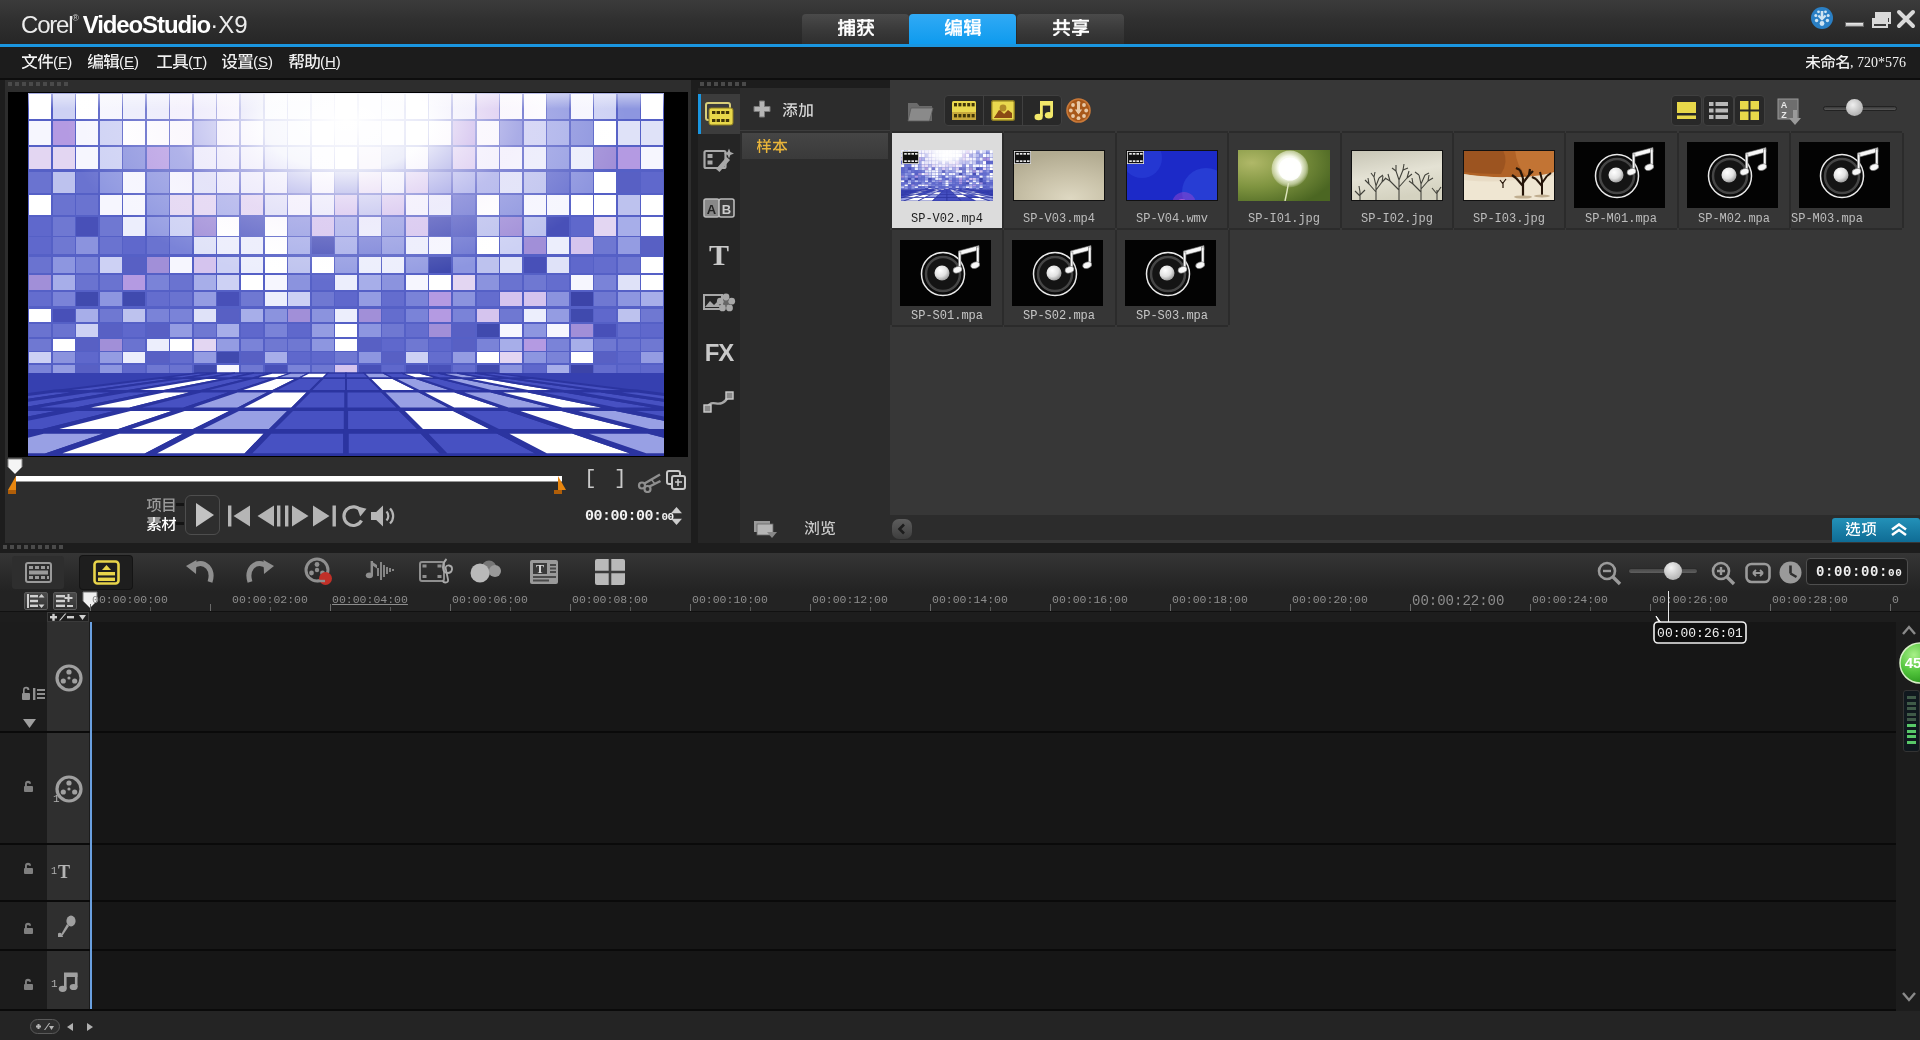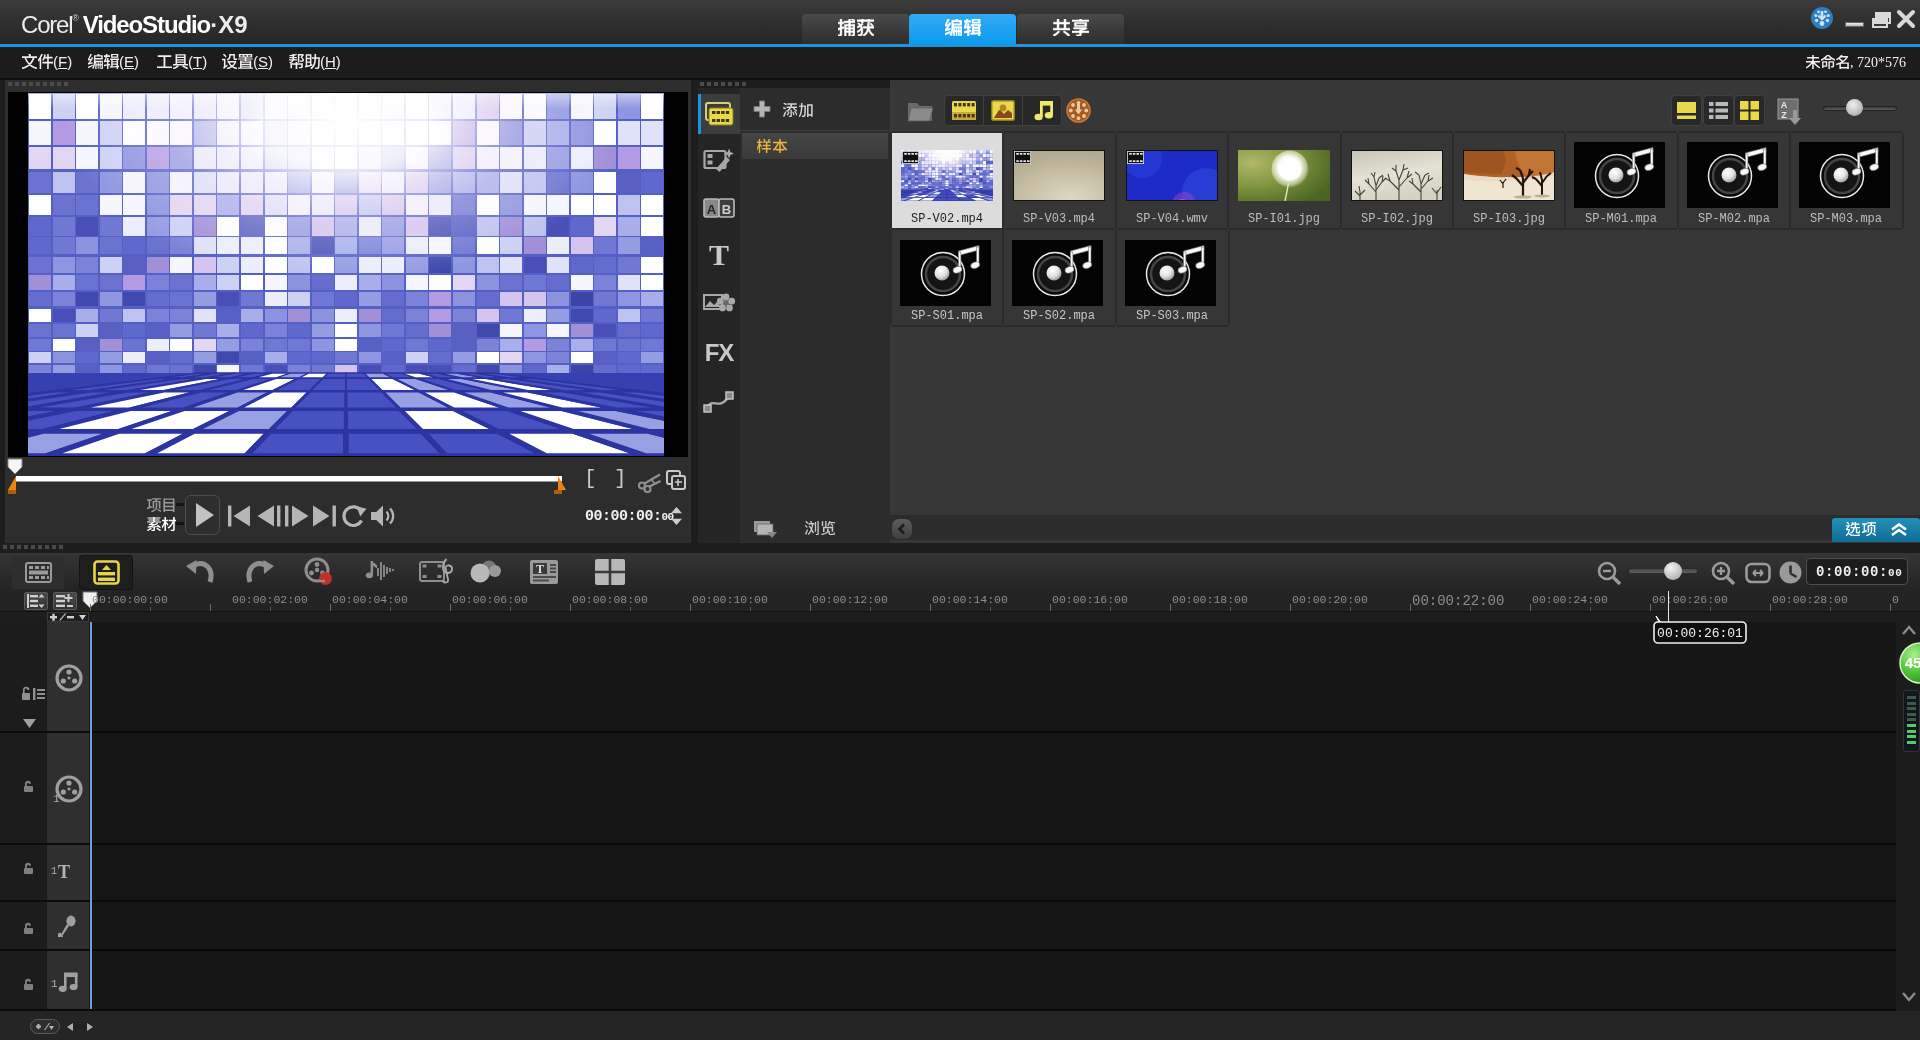--- a/index.html
+++ b/index.html
@@ -5,21 +5,21 @@
 body{font-family:"Liberation Sans",sans-serif;-webkit-font-smoothing:antialiased;}
 #app{position:relative;width:1920px;height:1040px;}
 .abs{position:absolute;}
 .cj{display:inline-block;fill:currentColor;}
 .gs{filter:grayscale(1);}
 .mono{font-family:"Liberation Mono",monospace;filter:grayscale(1);}
 .lcd{font-family:"Liberation Mono",monospace;letter-spacing:1px;filter:grayscale(1);}
 </style></head><body>
 <div id="app">
 <div class="abs" style="left:0;top:0;width:1920px;height:44px;background:linear-gradient(#3b3b3b,#303030 45%,#262626);"></div>
-    <div class="abs" style="left:21px;top:11px;height:30px;color:#fff;font-size:24px;"><span style="font-weight:400;color:#ececec;letter-spacing:-1.2px;">Corel</span><span style="font-size:9px;vertical-align:12px;color:#cfcfcf;">®</span><span style="font-weight:700;letter-spacing:-1.1px;"> VideoStudio</span><span style="font-weight:700;color:#ececec;">·X9</span></div>
+    <div class="abs" style="left:21px;top:11px;height:30px;color:#fff;font-size:24px;"><span style="font-weight:400;color:#ececec;letter-spacing:-1.2px;">Corel</span><span style="font-size:9px;vertical-align:12px;color:#cfcfcf;">®</span><span style="font-weight:700;letter-spacing:-1.1px;"> VideoStudio</span><span style="font-weight:400;color:#ececec;">·X9</span></div>
     <div class="abs" style="left:802px;top:14px;width:107px;height:30px;background:linear-gradient(#4a4a4a,#393939 55%,#2e2e2e);border-radius:4px 4px 0 0;color:#fff;text-align:center;padding-top:5px;"><svg class="cj" style="width:17px;height:17px;vertical-align:0px;margin-right:2px;stroke:currentColor;stroke-width:26px;" viewBox="60 -10 880 880">
         <use href="#u6355"></use>
       </svg><svg class="cj" style="width:17px;height:17px;vertical-align:0px;stroke:currentColor;stroke-width:26px;" viewBox="60 -10 880 880">
         <use href="#u83b7"></use>
       </svg></div>
     <div class="abs" style="left:909px;top:14px;width:107px;height:30px;background:linear-gradient(#31aaf5,#0e9bee);border-radius:4px 4px 0 0;color:#fff;text-align:center;padding-top:5px;"><svg class="cj" style="width:17px;height:17px;vertical-align:0px;margin-right:2px;stroke:currentColor;stroke-width:26px;" viewBox="60 -10 880 880">
         <use href="#u7f16"></use>
       </svg><svg class="cj" style="width:17px;height:17px;vertical-align:0px;stroke:currentColor;stroke-width:26px;" viewBox="60 -10 880 880">
         <use href="#u8f91"></use>
       </svg></div>
@@ -379,21 +379,21 @@
     <div class="abs mono" style="left:1566px;top:212px;width:110px;text-align:center;color:#bdbdbd;font-size:12px;letter-spacing:0;">SP-M01.mpa</div>
     <div class="abs" style="left:1679px;top:133px;width:110.5px;height:95px;background:#363636;box-shadow:-2px 0 0 #2b2b2b,2px 0 0 #2b2b2b,0 -2px 0 #2b2b2b,0 2px 0 #2b2b2b;"></div>
     <svg class="abs" style="left:1687px;top:142px;" width="91" height="66">
       <use href="#vinyl"></use>
     </svg>
     <div class="abs mono" style="left:1679px;top:212px;width:110px;text-align:center;color:#bdbdbd;font-size:12px;letter-spacing:0;">SP-M02.mpa</div>
     <div class="abs" style="left:1791px;top:133px;width:110.5px;height:95px;background:#363636;box-shadow:-2px 0 0 #2b2b2b,2px 0 0 #2b2b2b,0 -2px 0 #2b2b2b,0 2px 0 #2b2b2b;"></div>
     <svg class="abs" style="left:1799px;top:142px;" width="91" height="66">
       <use href="#vinyl"></use>
     </svg>
-    <div class="abs mono" style="left:1791px;top:212px;width:110px;text-align:center;color:#bdbdbd;font-size:12px;letter-spacing:0;">SP-M03.mpa</div>
+    <div class="abs mono" style="left:1791px;top:212px;width:110px;text-align:left;color:#bdbdbd;font-size:12px;letter-spacing:0;">SP-M03.mpa</div>
     <div class="abs" style="left:892px;top:230px;width:110.5px;height:95px;background:#363636;box-shadow:-2px 0 0 #2b2b2b,2px 0 0 #2b2b2b,0 -2px 0 #2b2b2b,0 2px 0 #2b2b2b;"></div>
     <svg class="abs" style="left:900px;top:240px;" width="91" height="66">
       <use href="#vinyl"></use>
     </svg>
     <div class="abs mono" style="left:892px;top:309px;width:110px;text-align:center;color:#c6c6c6;font-size:12px;">SP-S01.mpa</div>
     <div class="abs" style="left:1004px;top:230px;width:110.5px;height:95px;background:#363636;box-shadow:-2px 0 0 #2b2b2b,2px 0 0 #2b2b2b,0 -2px 0 #2b2b2b,0 2px 0 #2b2b2b;"></div>
     <svg class="abs" style="left:1012px;top:240px;" width="91" height="66">
       <use href="#vinyl"></use>
     </svg>
     <div class="abs mono" style="left:1004px;top:309px;width:110px;text-align:center;color:#c6c6c6;font-size:12px;">SP-S02.mpa</div>
@@ -526,21 +526,21 @@
       <rect x="0" y="5.8" width="9" height="2.4"></rect>
       <rect x="0" y="10.6" width="9" height="2.4"></rect>
       <path d="M13.5 0 v3 h3 v2 h-3 v3 h-2 v-3 h-3 v-2 h3 v-3 z"></path>
       <rect x="11" y="11" width="6" height="2"></rect>
     </svg>
     <svg class="abs" style="left:82px;top:591px;" width="16" height="18" viewBox="0 0 16 18">
       <path d="M1 1 L15 1 L15 10 L8 17 L1 10 Z" fill="#efefef" stroke="#777" stroke-width="1"></path>
     </svg>
     <div class="abs mono" style="left:92px;top:593px;color:#8d8d8d;font-size:11.5px;">00:00:00:00</div>
     <div class="abs mono" style="left:212px;top:593px;color:#8d8d8d;font-size:11.5px;margin-left:20px;">00:00:02:00</div>
-    <div class="abs mono" style="left:332px;top:593px;color:#8d8d8d;font-size:11.5px;">00:00:04:00</div>
+    <div class="abs mono" style="left:332px;top:593px;color:#8d8d8d;font-size:11.5px;text-decoration:underline;">00:00:04:00</div>
     <div class="abs mono" style="left:452px;top:593px;color:#8d8d8d;font-size:11.5px;">00:00:06:00</div>
     <div class="abs mono" style="left:572px;top:593px;color:#8d8d8d;font-size:11.5px;">00:00:08:00</div>
     <div class="abs mono" style="left:692px;top:593px;color:#8d8d8d;font-size:11.5px;">00:00:10:00</div>
     <div class="abs mono" style="left:812px;top:593px;color:#8d8d8d;font-size:11.5px;">00:00:12:00</div>
     <div class="abs mono" style="left:932px;top:593px;color:#8d8d8d;font-size:11.5px;">00:00:14:00</div>
     <div class="abs mono" style="left:1052px;top:593px;color:#8d8d8d;font-size:11.5px;">00:00:16:00</div>
     <div class="abs mono" style="left:1172px;top:593px;color:#8d8d8d;font-size:11.5px;">00:00:18:00</div>
     <div class="abs mono" style="left:1292px;top:593px;color:#8d8d8d;font-size:11.5px;">00:00:20:00</div>
     <div class="abs mono" style="left:1412px;top:593px;color:#8d8d8d;font-size:14px;">00:00:22:00</div>
     <div class="abs mono" style="left:1532px;top:593px;color:#8d8d8d;font-size:11.5px;">00:00:24:00</div>

